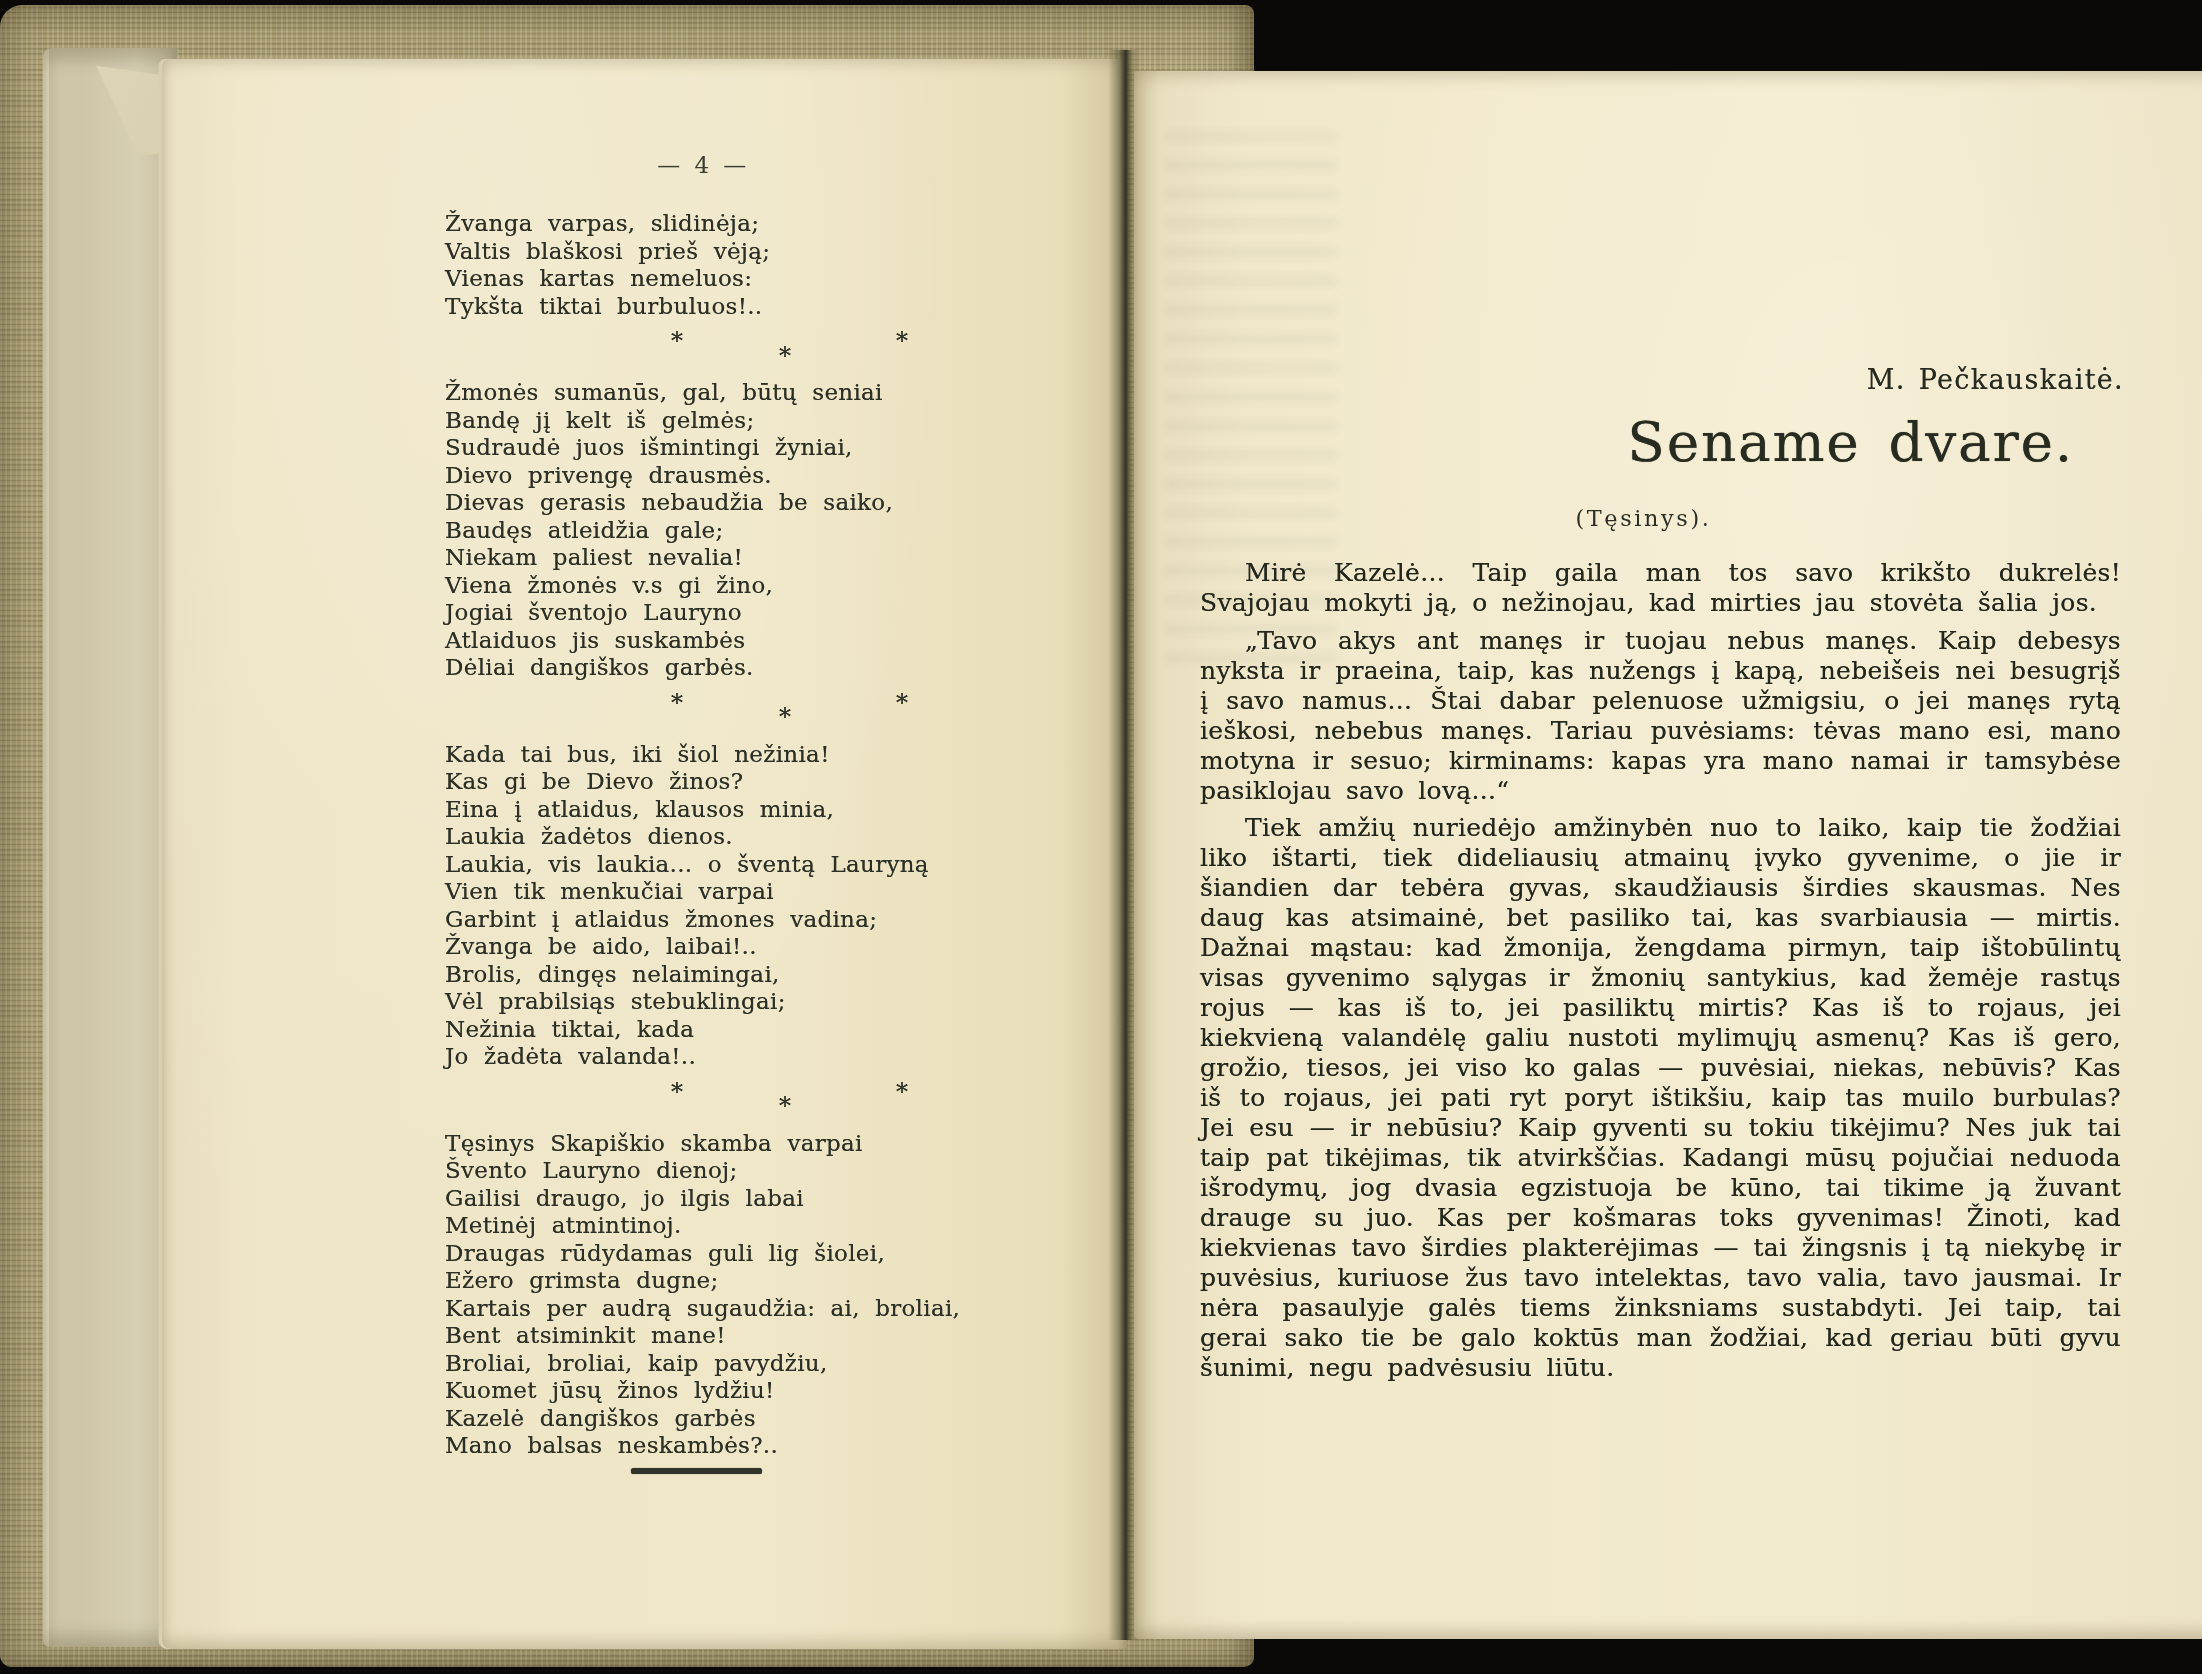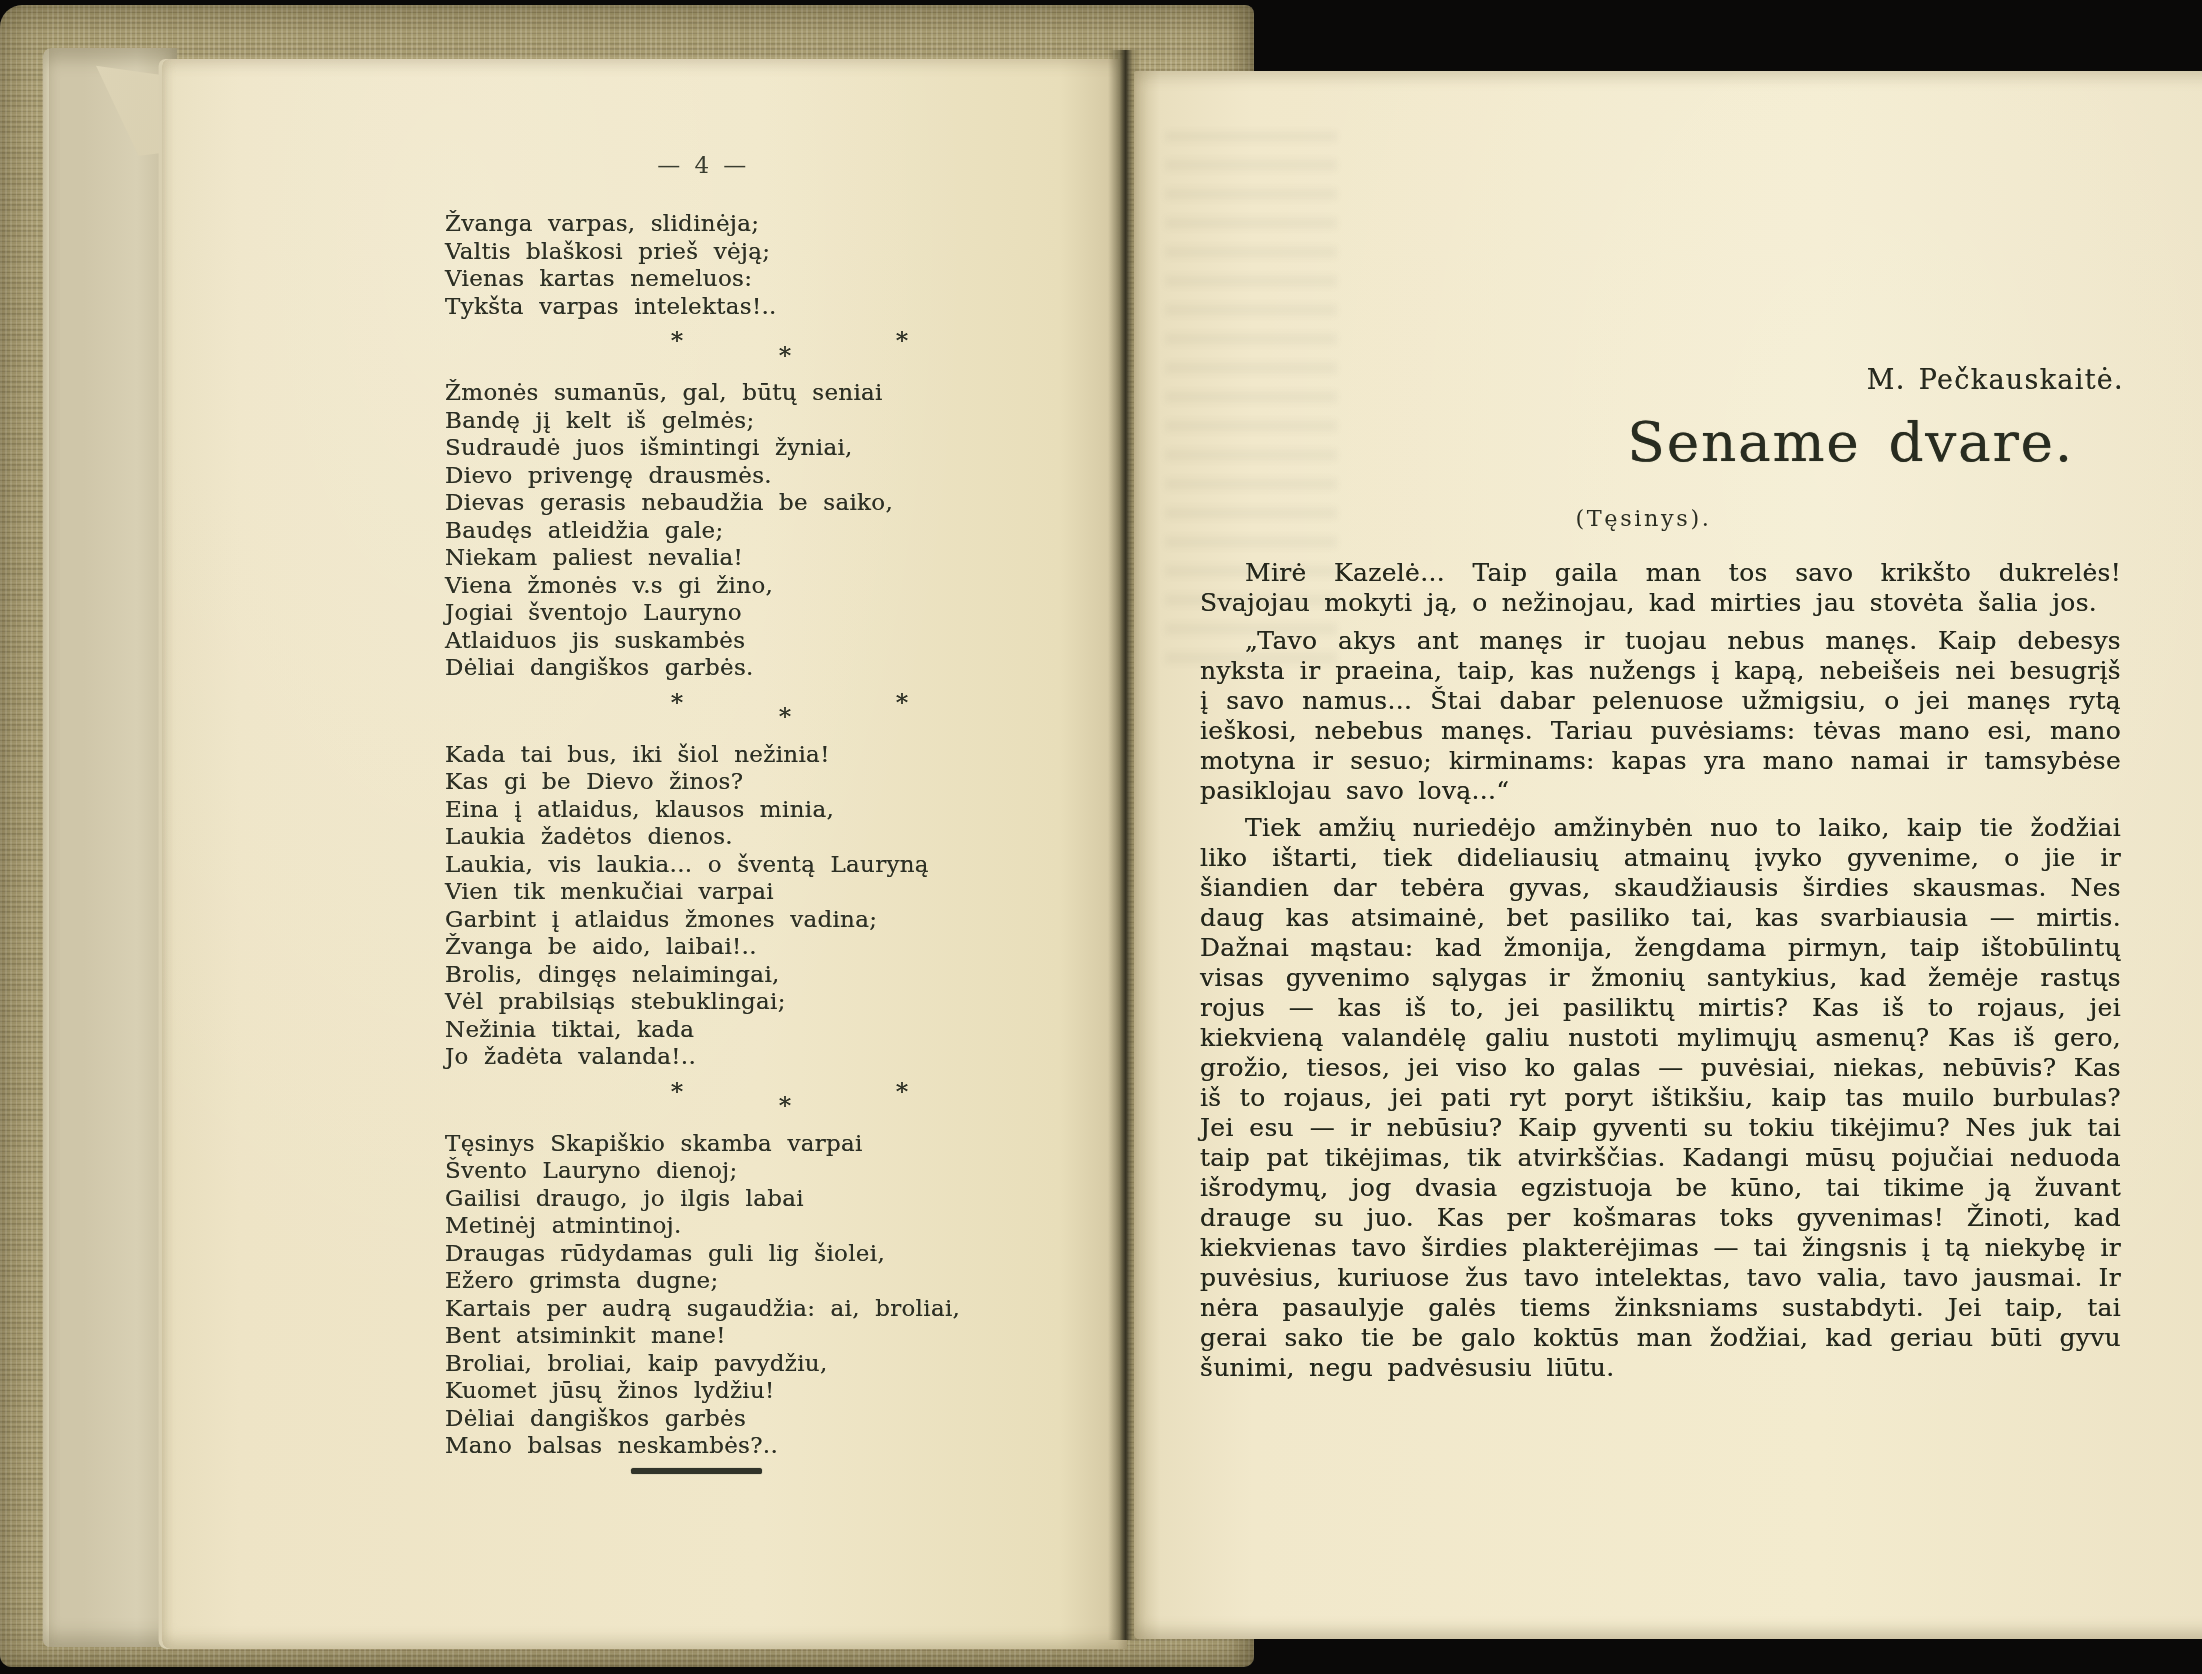--- a/index.html
+++ b/index.html
@@ -89,21 +89,21 @@
   <div class="flyleaf"></div>
   <div class="flyleaf-fold"></div>
 
   <div class="page page-left">
     <div class="page-number">— 4 —</div>
     <div class="poem" id="poem">
         <div class="stanza">
           <div class="line">Žvanga varpas, slidinėja;</div>
           <div class="line">Valtis blaškosi prieš vėją;</div>
           <div class="line">Vienas kartas nemeluos:</div>
-          <div class="line">Tykšta varpas intelektas!..</div>
+          <div class="line">Tykšta tiktai burbuluos!..</div>
         </div>
         <div class="sep">
           <span class="a1">*</span>
           <span class="a2">*</span>
           <span class="a3">*</span>
         </div>
         <div class="stanza">
           <div class="line">Žmonės sumanūs, gal, būtų seniai</div>
           <div class="line">Bandę jį kelt iš gelmės;</div>
           <div class="line">Sudraudė juos išmintingi žyniai,</div>
@@ -144,21 +144,21 @@
           <div class="line">Tęsinys Skapiškio skamba varpai</div>
           <div class="line">Švento Lauryno dienoj;</div>
           <div class="line">Gailisi draugo, jo ilgis labai</div>
           <div class="line">Metinėj atmintinoj.</div>
           <div class="line">Draugas rūdydamas guli lig šiolei,</div>
           <div class="line">Ežero grimsta dugne;</div>
           <div class="line">Kartais per audrą sugaudžia: ai, broliai,</div>
           <div class="line">Bent atsiminkit mane!</div>
           <div class="line">Broliai, broliai, kaip pavydžiu,</div>
           <div class="line">Kuomet jūsų žinos lydžiu!</div>
-          <div class="line">Dėliai dangiškos garbės</div>
+          <div class="line">Kazelė dangiškos garbės</div>
           <div class="line">Mano balsas neskambės?..</div>
         </div>
       </div>
     <div class="end-rule"></div>
   </div>
 
   <div class="gutter"></div>
 
   <div class="page page-right">
     <div class="author">M. Pečkauskaitė.</div>

